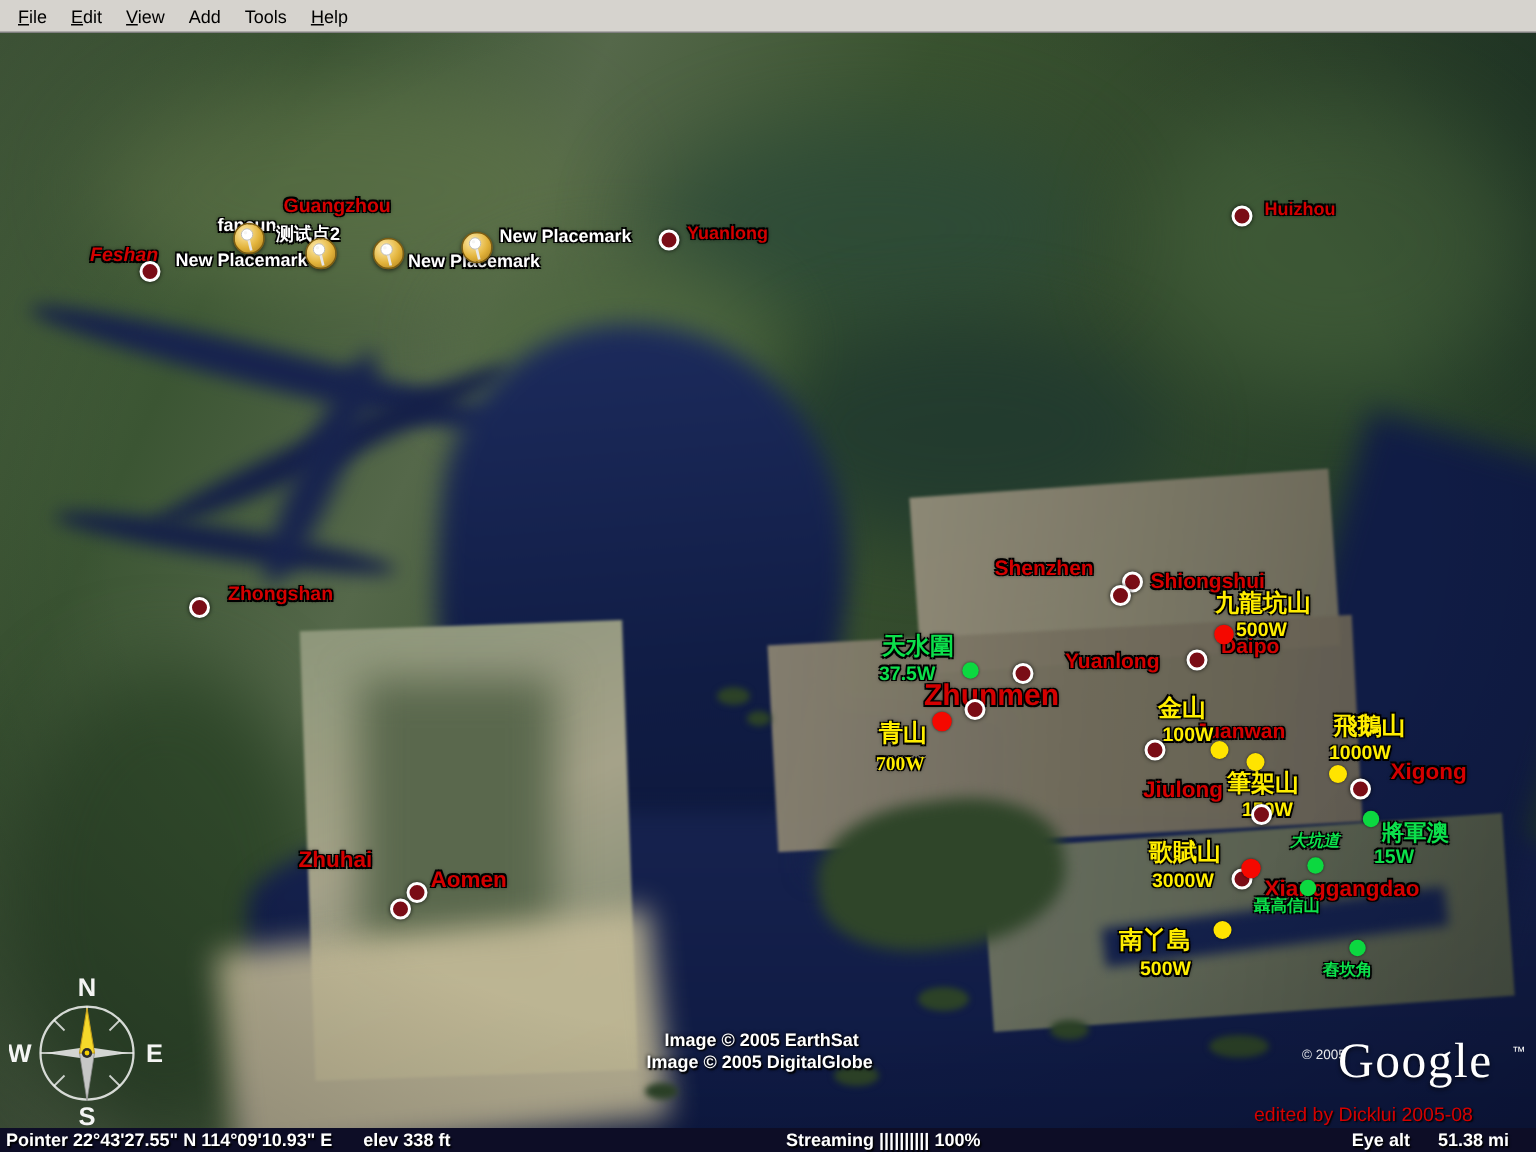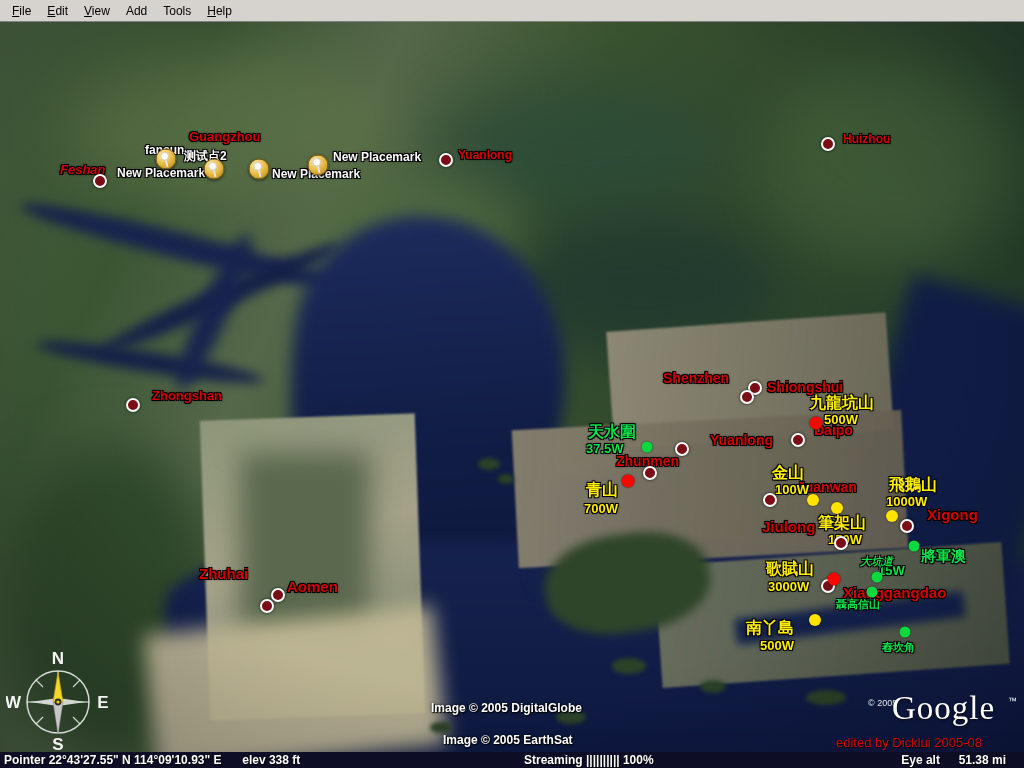--- a/index.html
+++ b/index.html
@@ -169,46 +169,46 @@
 
   <div id="marker-layer">
       <span class="map-label c-red" style="left: 60px; top: 141px; font-size: 13px; font-style: italic;">Feshan</span>
       <span class="map-label c-red" style="left: 189px; top: 108px; font-size: 13px;">Guangzhou</span>
       <span class="map-label c-red" style="left: 458px; top: 127px; font-size: 12px;">Yuanlong</span>
       <span class="map-label c-red" style="left: 843px; top: 111px; font-size: 12px;">Huizhou</span>
       <span class="map-label c-red" style="left: 152px; top: 367px; font-size: 13px; text-align: right;">Zhongshan</span>
       <span class="map-label c-red" style="left: 663px; top: 349px; font-size: 14px;">Shenzhen</span>
       <span class="map-label c-red" style="left: 767px; top: 358px; font-size: 14px;">Shiongshui</span>
       <span class="map-label c-red" style="left: 710px; top: 411px; font-size: 14px;">Yuanlong</span>
-      <span class="map-label c-red" style="left: 616px; top: 432px; font-size: 14px; text-align: center;">Zhunmen</span>
+      <span class="map-label c-red" style="left: 616px; top: 432px; font-size: 20px; text-align: center;">Zhunmen</span>
       <span class="map-label c-red" style="left: 814px; top: 401px; font-size: 14px;">Daipo</span>
       <span class="map-label c-red" style="left: 797px; top: 458px; font-size: 14px;">Juanwan</span>
       <span class="map-label c-red" style="left: 762px; top: 497px; font-size: 15px;">Jiulong</span>
       <span class="map-label c-red" style="left: 927px; top: 485px; font-size: 15px;">Xigong</span>
       <span class="map-label c-red" style="left: 843px; top: 563px; font-size: 15px;">Xianggangdao</span>
       <span class="map-label c-red" style="left: 199px; top: 544px; font-size: 15px;">Zhuhai</span>
       <span class="map-label c-red" style="left: 287px; top: 557px; font-size: 15px;">Aomen</span>
       <span class="map-label c-yellow" style="left: 810px; top: 373px; font-size: 16px;">九龍坑山</span>
       <span class="map-label c-yellow" style="left: 824px; top: 391px; font-size: 13px;">500W</span>
       <span class="map-label c-yellow" style="left: 586px; top: 460px; font-size: 16px;">青山</span>
-      <span class="map-label c-yellow" style="left: 584px; top: 480px; font-size: 13px;">700W</span>
+      <span class="map-label c-yellow" style="left: 584px; top: 480px; font-size: 13px; font-family: Liberation Serif, serif;">700W</span>
       <span class="map-label c-yellow" style="left: 772px; top: 443px; font-size: 16px;">金山</span>
       <span class="map-label c-yellow" style="left: 775px; top: 461px; font-size: 13px;">100W</span>
       <span class="map-label c-yellow" style="left: 889px; top: 455px; font-size: 16px;">飛鵝山</span>
       <span class="map-label c-yellow" style="left: 886px; top: 473px; font-size: 13px;">1000W</span>
       <span class="map-label c-yellow" style="left: 818px; top: 493px; font-size: 16px;">筆架山</span>
       <span class="map-label c-yellow" style="left: 828px; top: 511px; font-size: 13px;">150W</span>
       <span class="map-label c-yellow" style="left: 766px; top: 539px; font-size: 16px;">歌賦山</span>
       <span class="map-label c-yellow" style="left: 768px; top: 558px; font-size: 13px;">3000W</span>
       <span class="map-label c-yellow" style="left: 746px; top: 598px; font-size: 16px;">南丫島</span>
       <span class="map-label c-yellow" style="left: 760px; top: 617px; font-size: 13px;">500W</span>
       <span class="map-label c-green" style="left: 588px; top: 402px; font-size: 16px;">天水圍</span>
       <span class="map-label c-green" style="left: 586px; top: 420px; font-size: 13px;">37.5W</span>
       <span class="map-label c-green" style="left: 921px; top: 526px; font-size: 15px;">將軍澳</span>
-      <span class="map-label c-green" style="left: 878px; top: 542px; font-size: 13px; text-align: center;">15W</span>
+      <span class="map-label c-green" style="left: 916px; top: 542px; font-size: 13px; text-align: center;">15W</span>
       <span class="map-label c-green" style="left: 860px; top: 534px; font-size: 11px; font-style: italic;">大坑道</span>
       <span class="map-label c-green" style="left: 836px; top: 577px; font-size: 11px;">聶高信山</span>
       <span class="map-label c-green" style="left: 882px; top: 620px; font-size: 11px;">舂坎角</span>
       <span class="map-label c-white" style="left: 145px; top: 122px; font-size: 12px;">fancun</span>
       <span class="map-label c-white" style="left: 184px; top: 128px; font-size: 12px;">测试点2</span>
       <span class="map-label c-white" style="left: 117px; top: 145px; font-size: 12px;">New Placemark</span>
       <span class="map-label c-white" style="left: 272px; top: 146px; font-size: 12px;">New Placemark</span>
       <span class="map-label c-white" style="left: 333px; top: 129px; font-size: 12px;">New Placemark</span>
       <div class="dot dot-ring" style="left: 100px; top: 159px;"></div>
       <div class="dot dot-ring" style="left: 446px; top: 138px;"></div>
@@ -283,21 +283,21 @@
     <polygon points="47,54 57,54 52,86" fill="#cfcfcf" stroke="#888" stroke-width=".5"></polygon>
     <polygon points="47,54 57,54 52,24" fill="#ffe12b" stroke="#caa11a" stroke-width=".7"></polygon>
     <circle cx="52" cy="54" r="3.4" fill="#2b2b2b"></circle>
     <circle cx="52" cy="54" r="1.6" fill="#ffd700"></circle>
     <text x="52" y="16">N</text>
     <text x="97" y="60">E</text>
     <text x="52" y="102">S</text>
     <text x="7" y="60">W</text>
   </svg>
 
-  <span class="attr-line" style="left:443px; top:664px;margin-top:47px;">Image © 2005 EarthSat</span>
+  <span class="attr-line" style="left:443px; top:664px;">Image © 2005 EarthSat</span>
   <span class="attr-line" style="left:431px; top:679px;">Image © 2005 DigitalGlobe</span>
 
   <div id="google-logo">
     <span id="google-copy">© 2005</span>
     <span id="google-brand">Google</span>
     <span id="google-tm">™</span>
   </div>
 
   <span id="edited-note">edited by Dicklui 2005-08</span>
 </div>

